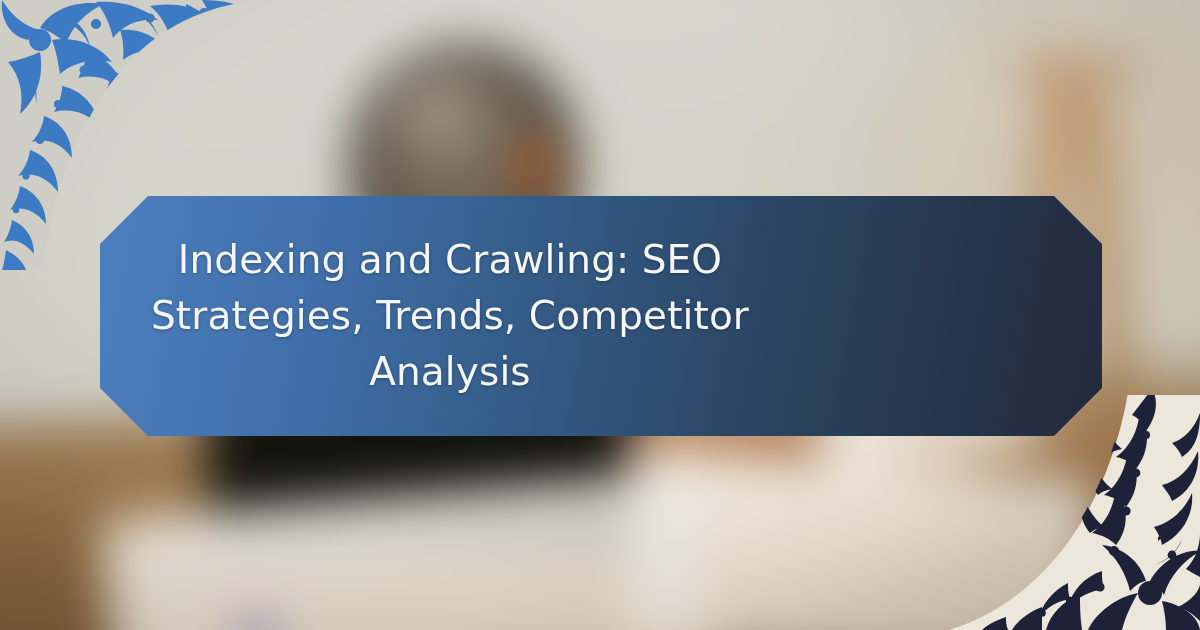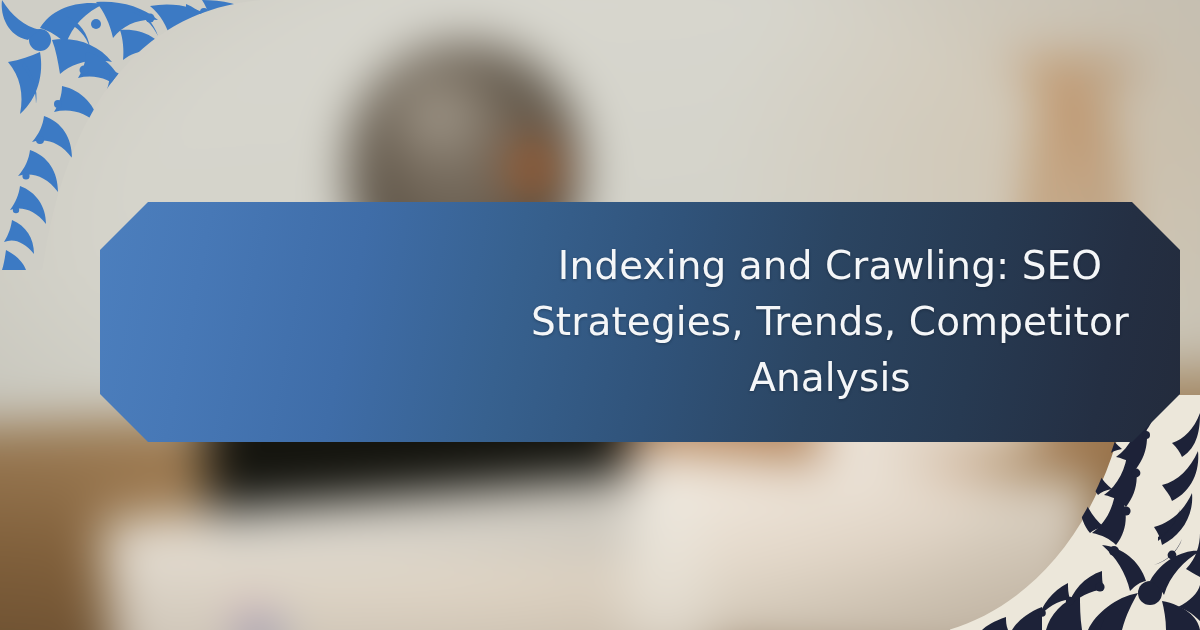--- a/index.html
+++ b/index.html
@@ -158,22 +158,22 @@
     position:absolute;
     pointer-events:none;
   }
   .ornament.tl { left:0; top:0; width:260px; height:270px; }
   .ornament.br { right:0; bottom:0; width:250px; height:235px; }
   .ornament svg { display:block; width:100%; height:100%; }
 
   
   .banner {
     position:absolute;
-    left:100px; top:202px;
-    width:1080px; height:240px;
+    left:100px; top:196px;
+    width:1002px; height:240px;
     background:linear-gradient(101deg,
       #4c7fbe 0%,
       #4778b6 10%,
       #3f6da8 24%,
       #37618f 38%,
       #30537a 52%,
       #2b4562 66%,
       #273a52 80%,
       #242f43 92%,
       #232b3c 100%);
@@ -181,21 +181,21 @@
       48px 0,
       calc(100% - 48px) 0,
       100% 48px,
       100% calc(100% - 48px),
       calc(100% - 48px) 100%,
       48px 100%,
       0 calc(100% - 48px),
       0 48px);
     display:flex;
     align-items:center;
-    justify-content:flex-end;
+    justify-content:flex-start;
     box-shadow:0 6px 26px rgba(20,26,40,.30);
   }
   .banner-title {
     color:#f4f6f8;
     font-family:"DejaVu Sans", sans-serif;
     font-size:39px;
     font-weight:400;
     line-height:1.44;
     text-align:center;
     letter-spacing:.1px;

